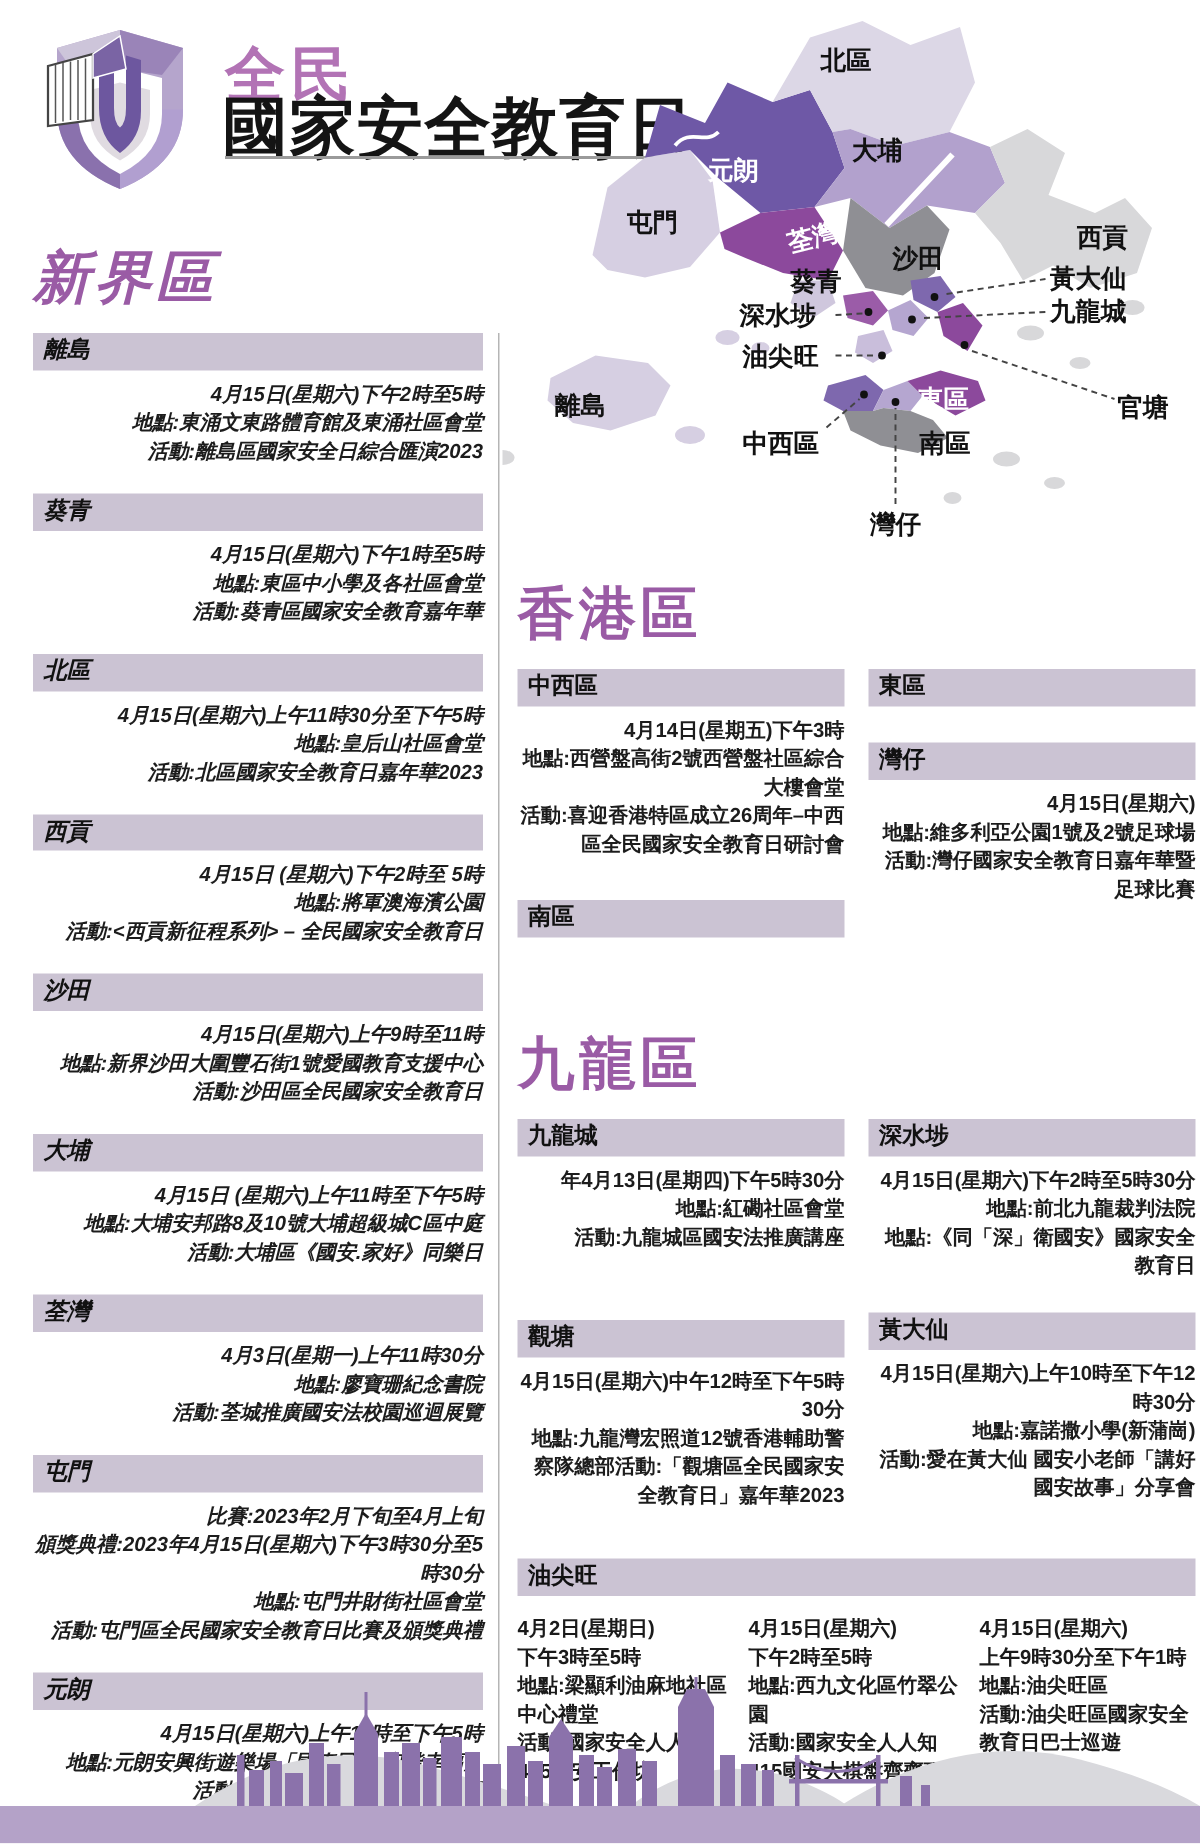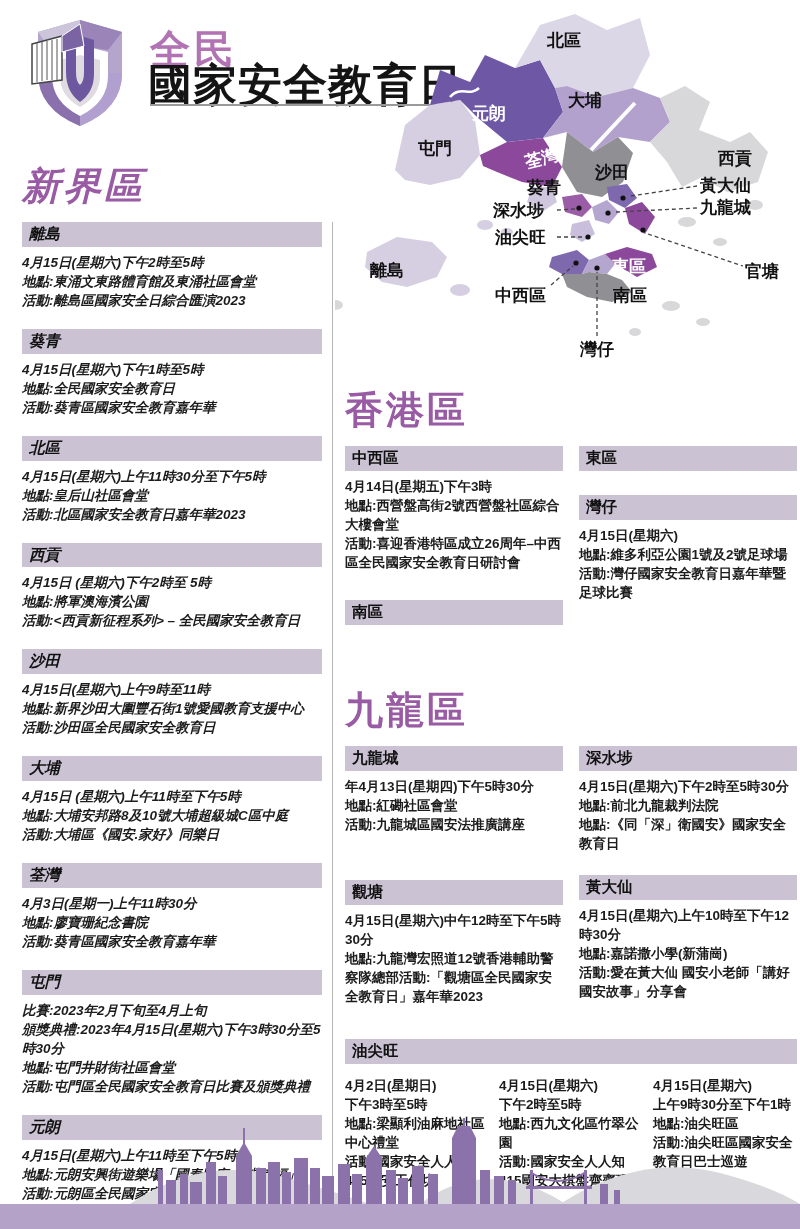--- a/index.html
+++ b/index.html
@@ -18,21 +18,21 @@
   .mlabel{position:absolute;font-weight:bold;font-size:17px;color:#111;white-space:nowrap;line-height:1;}
   .mlabel.white{color:#fff;}
   .mlabel.rot{transform:rotate(-14deg);}
   
   .divider{position:absolute;left:332px;top:222px;width:1px;height:968px;background:#b5b5b5;}
   .left-col{position:absolute;left:22px;top:166px;width:300px;font-style:italic;}
   .big-title{font-family:"Liberation Serif","DejaVu Serif",serif;font-weight:bold;font-size:38px;
         color:#9a5ba5;letter-spacing:3px;margin:0 0 14px 0;line-height:1.1;}
   .entry{margin-bottom:19px;}
   .entry-bar{background:#cbc3d3;color:#111;font-weight:bold;font-size:15.5px;padding:2px 7px;line-height:1.35;}
-  .entry-body{margin-top:6px;font-size:13.5px;font-weight:600;line-height:19px;white-space:pre-line;color:#1c1c1c;}
+  .entry-body{margin-top:6px;font-size:13.5px;font-weight:600;line-height:19px;white-space:pre-line;color:#1c1c1c;text-align:right;}
   .hk-section{position:absolute;left:345px;top:366px;width:452px;margin-top:24px;}
   .kl-section{position:absolute;left:345px;top:690px;width:452px;}
   .two-col{display:flex;gap:16px;}
   .two-col .col{width:218px;flex:0 0 218px;}
   .ytm{margin-top:14px;}
   .ytm-cols{display:flex;gap:10px;margin-top:12px;}
   .ytm-cols .ycol{width:144px;flex:0 0 144px;font-size:13.5px;font-weight:600;line-height:19px;white-space:pre-line;}
   
   .skyline{position:absolute;left:0;top:1118px;width:800px;height:90px;}
   .bottom-band{position:absolute;left:0;top:1204px;width:800px;height:25px;background:#b4a2c8;}
@@ -152,21 +152,21 @@
 
     <div class="entry">
       <div class="entry-bar">離島</div>
       <div class="entry-body">4月15日(星期六)下午2時至5時
 地點:東涌文東路體育館及東涌社區會堂
 活動:離島區國家安全日綜合匯演2023</div>
     </div>
     <div class="entry">
       <div class="entry-bar">葵青</div>
       <div class="entry-body">4月15日(星期六)下午1時至5時
-地點:全民國家安全教育日
+地點:東區中小學及各社區會堂
 活動:葵青區國家安全教育嘉年華</div>
     </div>
     <div class="entry">
       <div class="entry-bar">北區</div>
       <div class="entry-body">4月15日(星期六)上午11時30分至下午5時
 地點:皇后山社區會堂
 活動:北區國家安全教育日嘉年華2023</div>
     </div>
     <div class="entry">
       <div class="entry-bar">西貢</div>
@@ -183,21 +183,21 @@
     <div class="entry">
       <div class="entry-bar">大埔</div>
       <div class="entry-body">4月15日 (星期六)上午11時至下午5時
 地點:大埔安邦路8及10號大埔超級城C區中庭
 活動:大埔區《國安.家好》同樂日</div>
     </div>
     <div class="entry">
       <div class="entry-bar">荃灣</div>
       <div class="entry-body">4月3日(星期一)上午11時30分
 地點:廖寶珊紀念書院
-活動:葵青區國家安全教育嘉年華</div>
+活動:荃城推廣國安法校園巡迴展覽</div>
     </div>
     <div class="entry">
       <div class="entry-bar">屯門</div>
       <div class="entry-body">比賽:2023年2月下旬至4月上旬
 頒獎典禮:2023年4月15日(星期六)下午3時30分至5時30分
 地點:屯門井財街社區會堂
 活動:屯門區全民國家安全教育日比賽及頒獎典禮</div>
     </div>
     <div class="entry">
       <div class="entry-bar">元朗</div>

